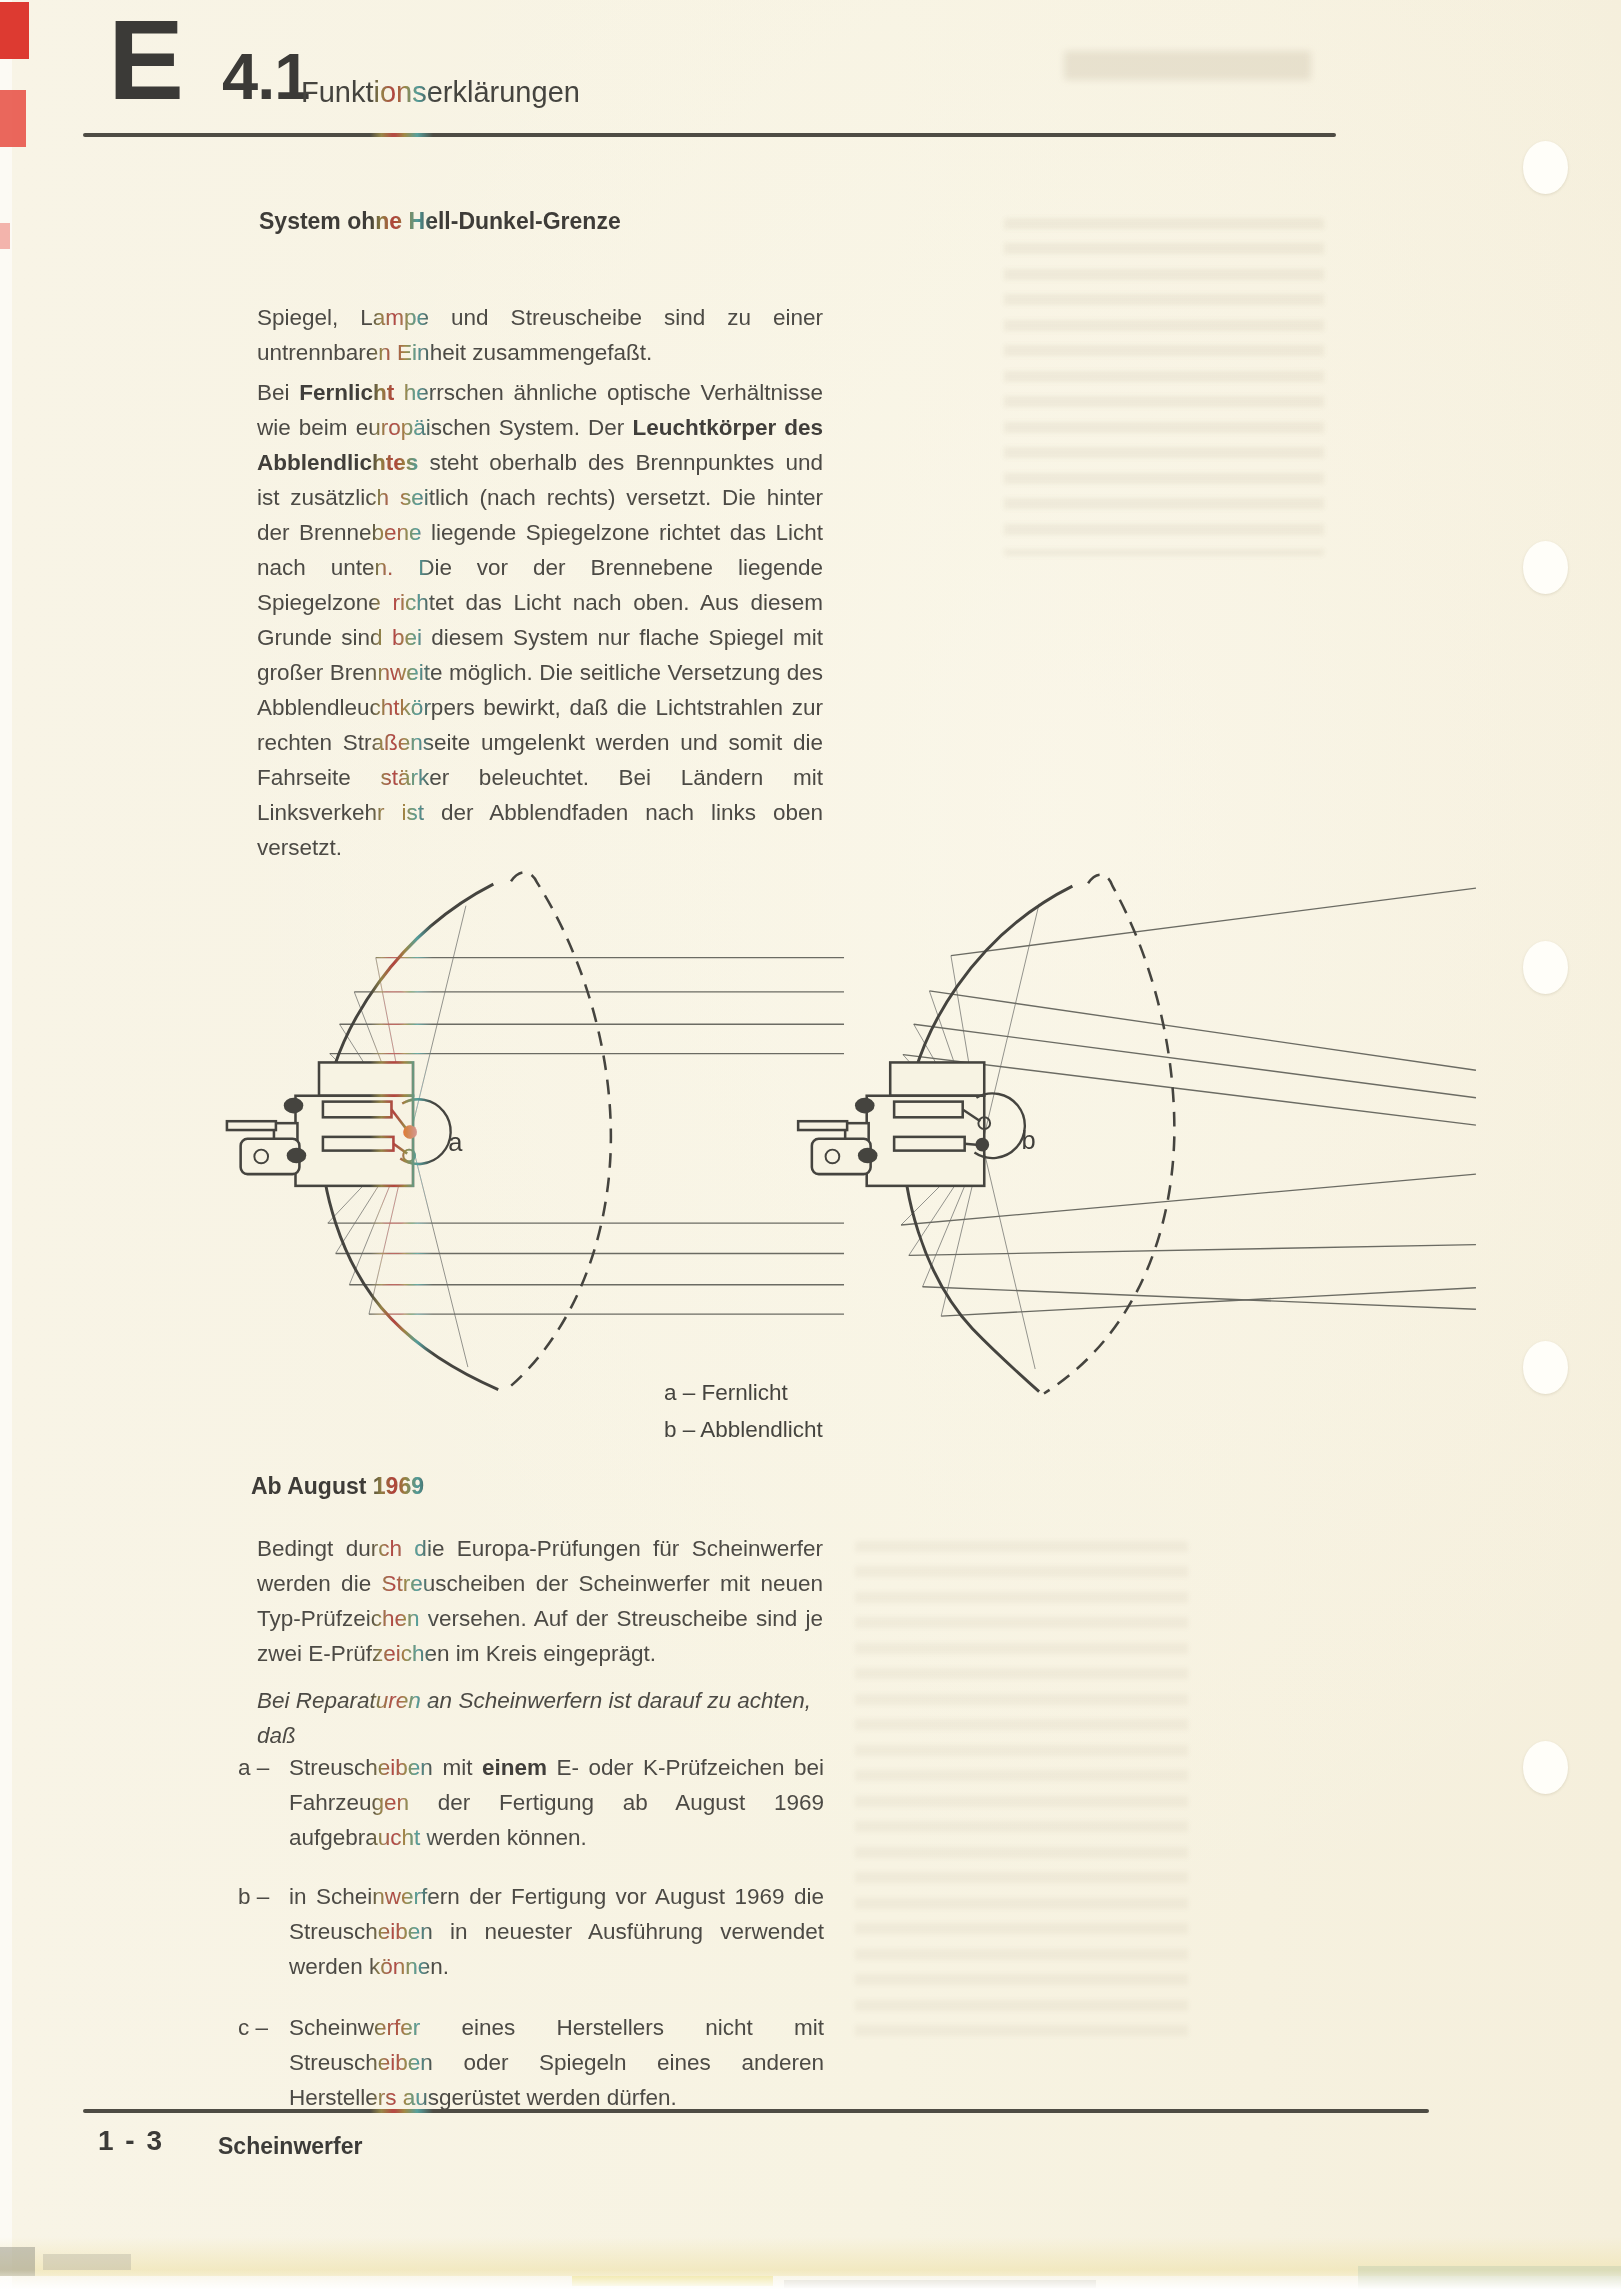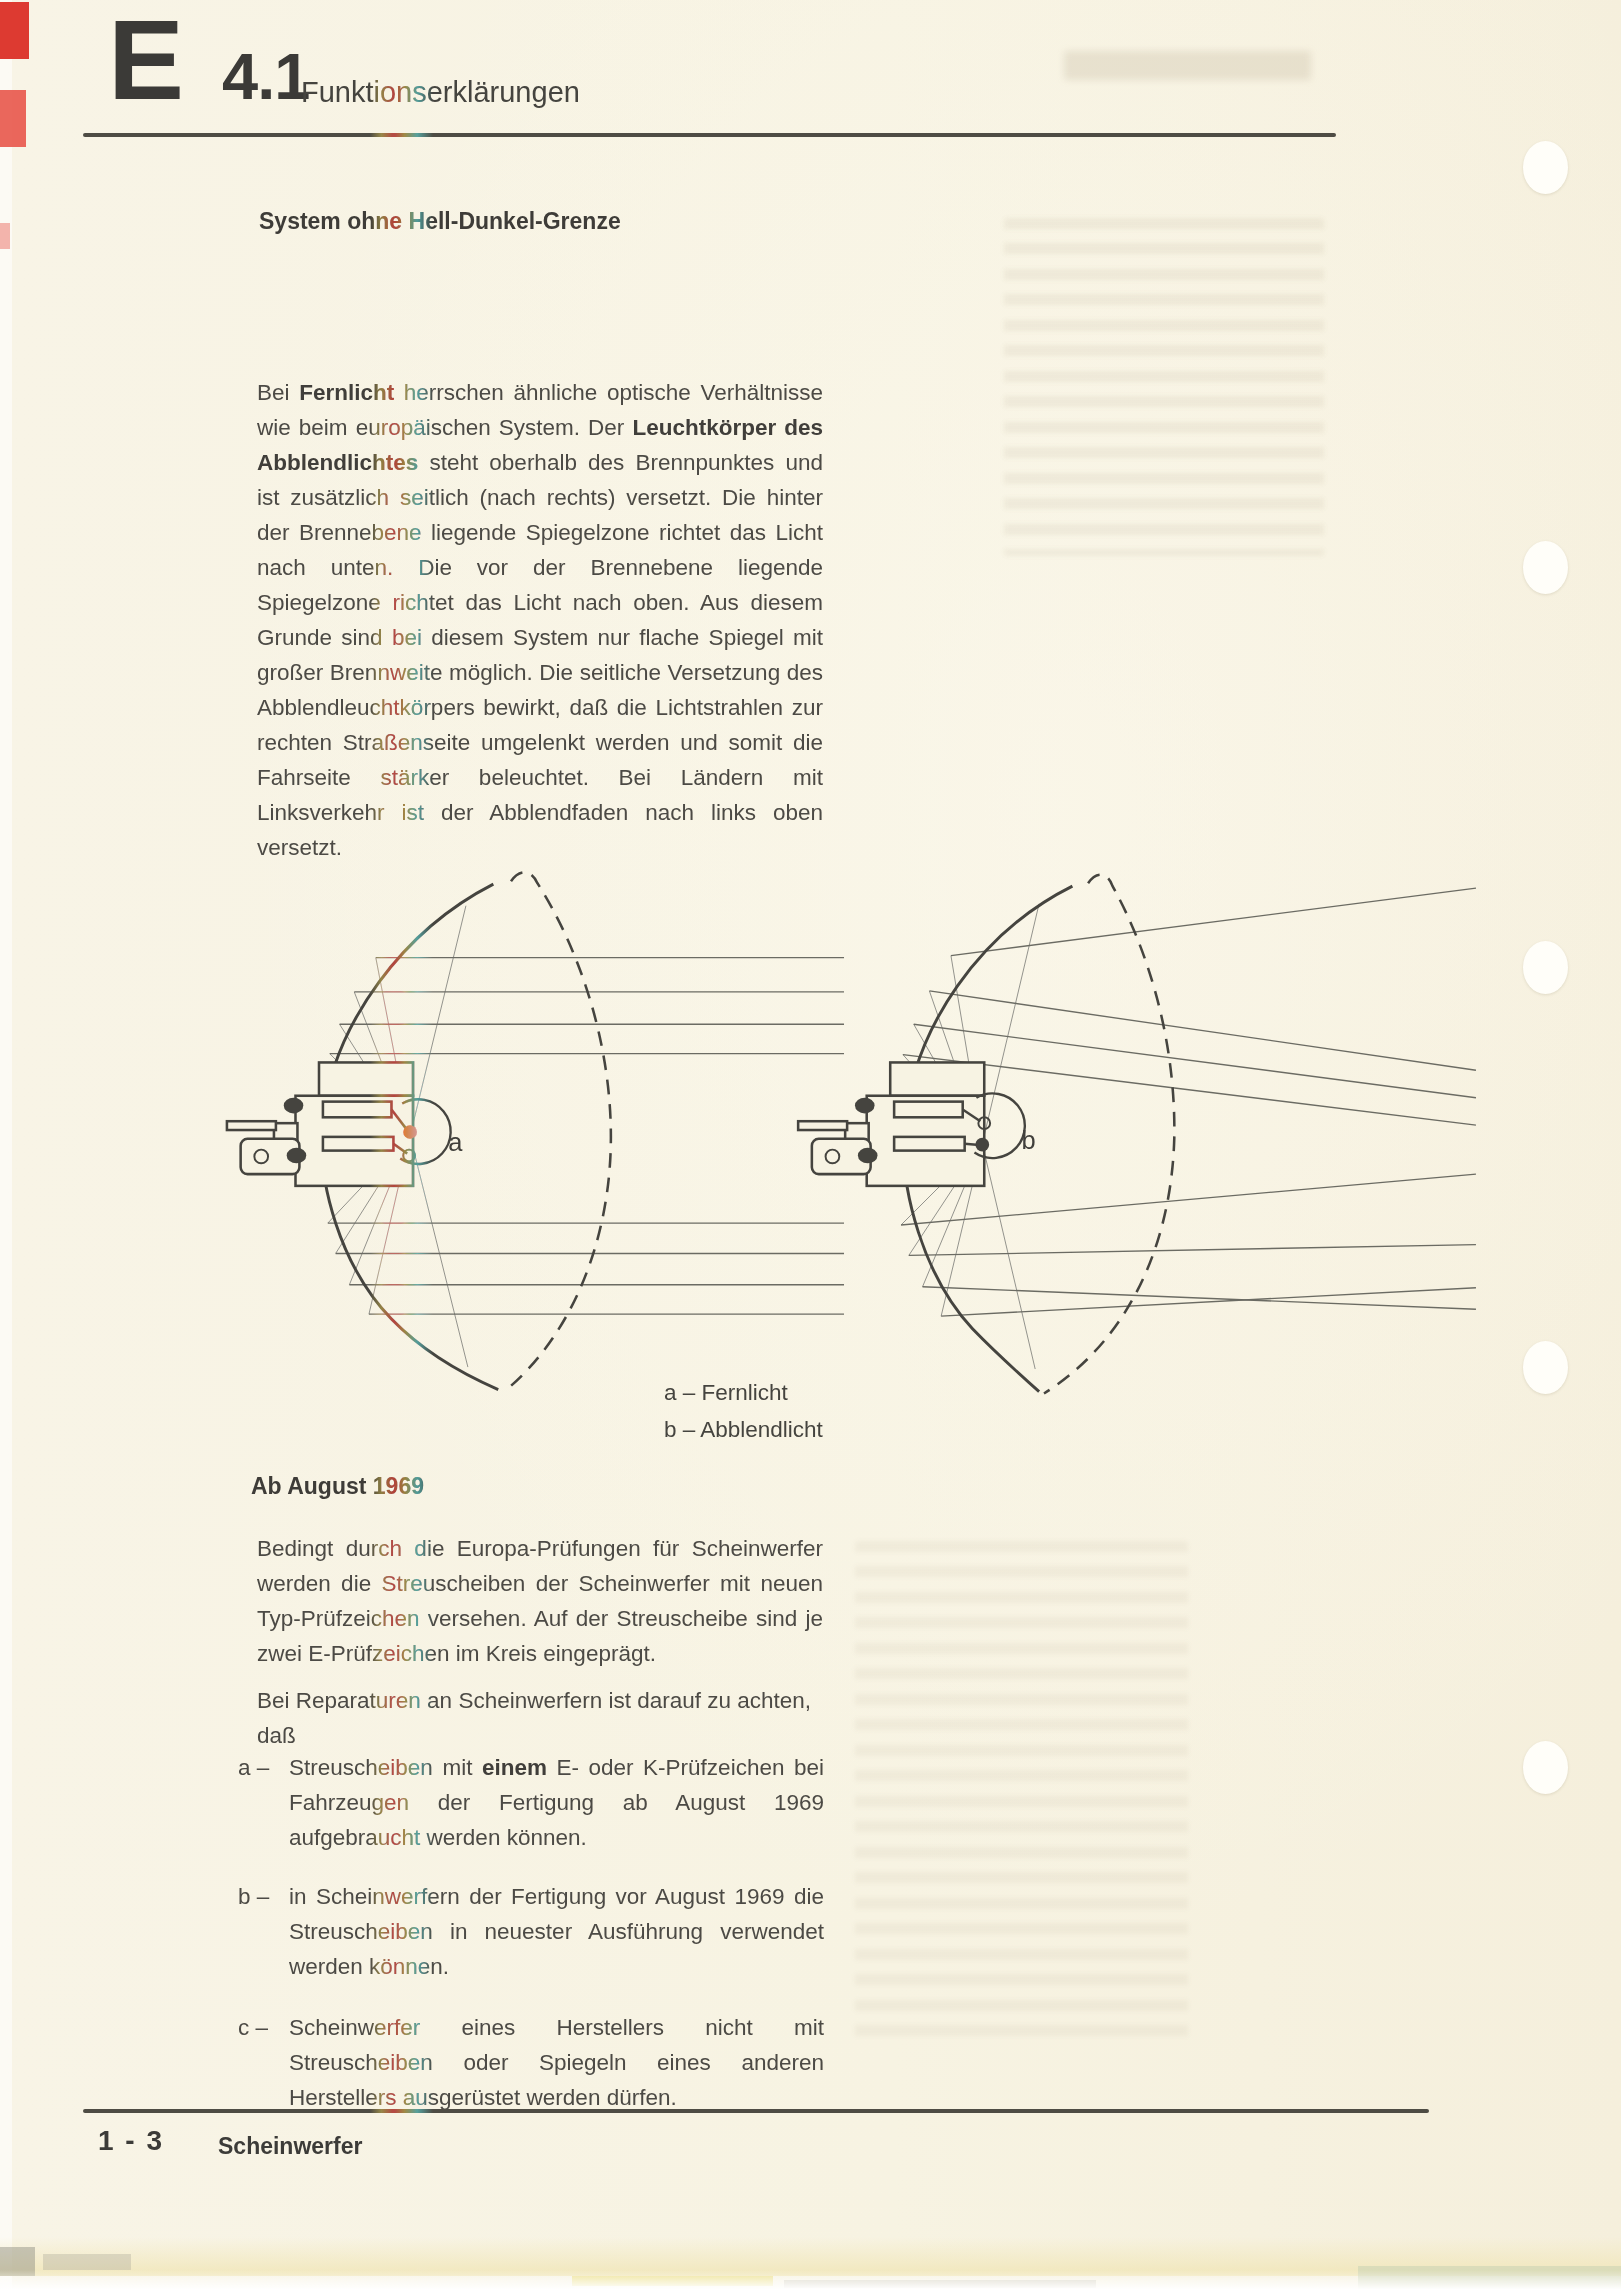--- a/index.html
+++ b/index.html
@@ -66,20 +66,21 @@
   <div class="abs ghost" style="left:1004px;top:218px;width:320px;height:338px;"></div>
   <div class="abs ghost" style="left:855px;top:1541px;width:333px;height:510px;opacity:.6;"></div>
 
   <div class="abs e-letter">E</div>
   <div class="abs e-number">4.1</div>
   <div class="abs hdr-title">Funktionserklärungen</div>
   <div class="abs rule-top"></div>
 
   <div class="abs sec-title" style="top:204px;">System ohne Hell-Dunkel-Grenze</div>
 
+  <div class="abs col" style="top:300px;">Spiegel, Lampe und Streuscheibe sind zu einer untrennbaren Einheit zusammengefaßt.</div>
   <div class="abs col" style="top:375px;">
     <span>Bei </span><span class="bold">Fernlicht</span><span> herrschen ähnliche optische Verhältnisse wie beim europäischen System. Der </span><span class="bold">Leuchtkörper des Abblendlichtes</span><span> steht oberhalb des Brennpunktes und ist zusätzlich seitlich (nach rechts) versetzt. Die hinter der Brennebene liegende Spiegelzone richtet das Licht nach unten. Die vor der Brennebene liegende Spiegelzone richtet das Licht nach oben. Aus diesem Grunde sind bei diesem System nur flache Spiegel mit großer Brennweite möglich. Die seitliche Versetzung des Abblendleuchtkörpers bewirkt, daß die Lichtstrahlen zur rechten Straßenseite umgelenkt werden und somit die Fahrseite stärker beleuchtet. Bei Ländern mit Linksverkehr ist der Abblendfaden nach links oben versetzt.</span>
   </div>
 
   <svg style="left:172px;top:845px;" width="676" height="573" viewBox="0 0 690 585">
     <g stroke="#90908a" stroke-width="1" fill="none">
       <path d="M243,297 L208,115"></path>
         <path d="M243,297 L186,150"></path>
         <path d="M243,297 L171,183"></path>
         <path d="M243,297 L161,213"></path>
@@ -167,21 +168,21 @@
     <text class="fig-label" x="284" y="310">b</text>
   </svg>
 
   <div class="abs caption">
     <div>a – Fernlicht</div>
     <div>b – Abblendlicht</div>
   </div>
 
   <div class="abs heading2">Ab August 1969</div>
   <div class="abs col" style="top:1531px;">Bedingt durch die Europa-Prüfungen für Scheinwerfer werden die Streuscheiben der Scheinwerfer mit neuen Typ-Prüfzeichen versehen. Auf der Streuscheibe sind je zwei E-Prüfzeichen im Kreis eingeprägt.</div>
-  <div class="abs col" style="top:1683px;text-align:left;">Bei Reparaturen an Scheinwerfern ist darauf zu achten, daß</div>
+  <div class="abs col" style="top:1683px;text-align:left;font-style:italic;">Bei Reparaturen an Scheinwerfern ist darauf zu achten, daß</div>
 
   <div class="abs list-item" style="top:1750px;">
     <div class="list-label">a –</div>
     <div class="list-body"><span>Streuscheiben mit </span><span class="bold">einem</span><span> E- oder K-Prüfzeichen bei Fahrzeugen der Fertigung ab August 1969 aufgebraucht werden können.</span></div>
   </div>
   <div class="abs list-item" style="top:1879px;">
     <div class="list-label">b –</div>
     <div class="list-body"><span>in Scheinwerfern der Fertigung vor August 1969 die Streuscheiben in neuester Ausführung verwendet werden können.</span><span class="bold"></span><span></span></div>
   </div>
   <div class="abs list-item" style="top:2010px;">

